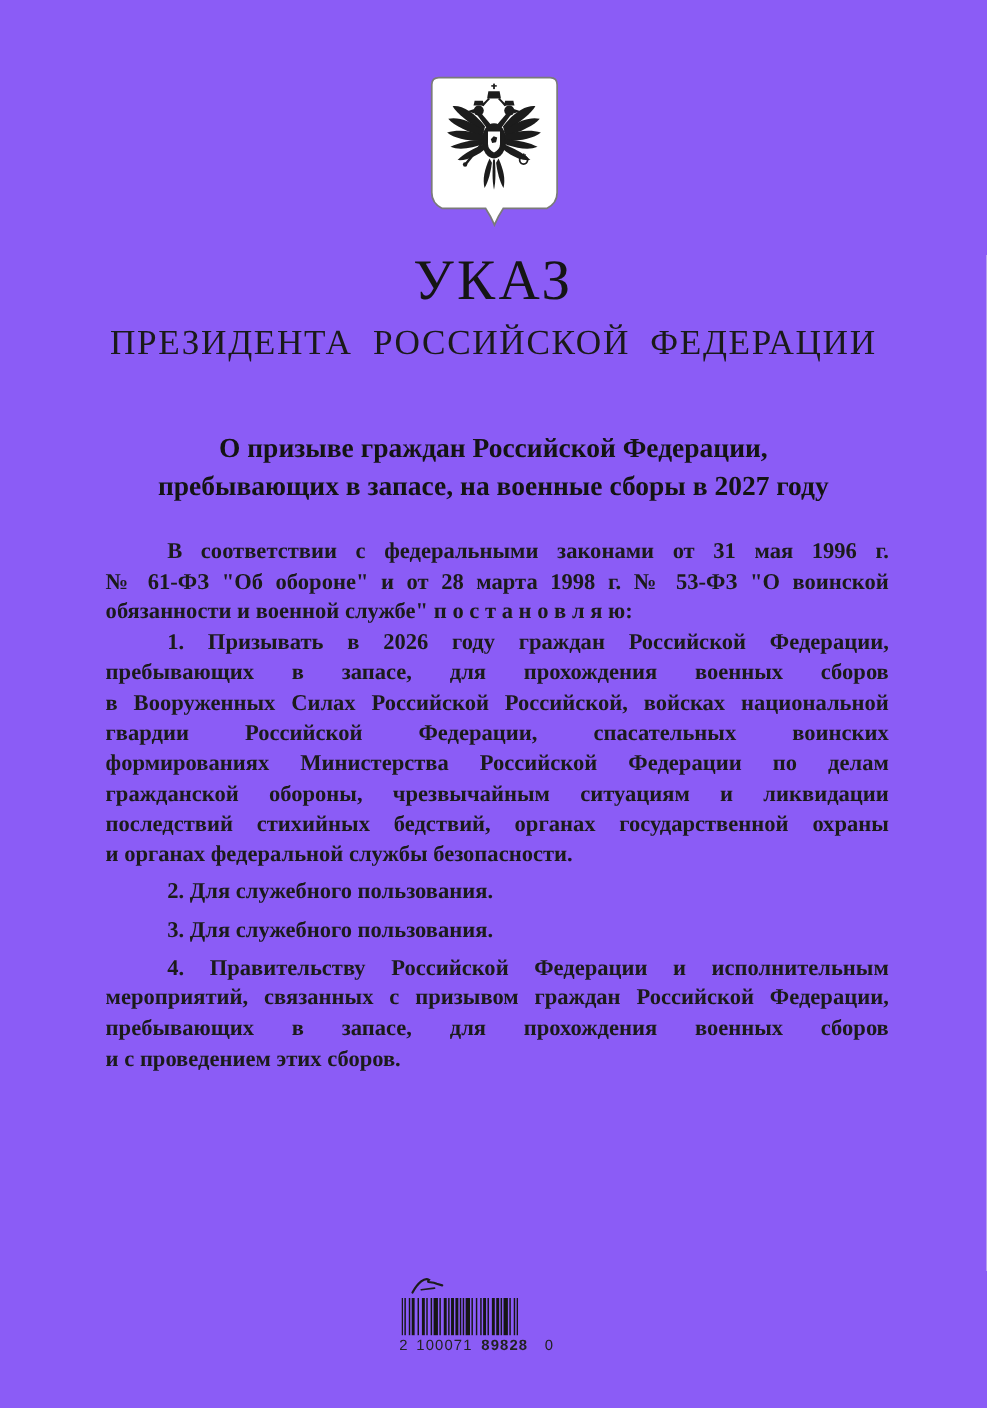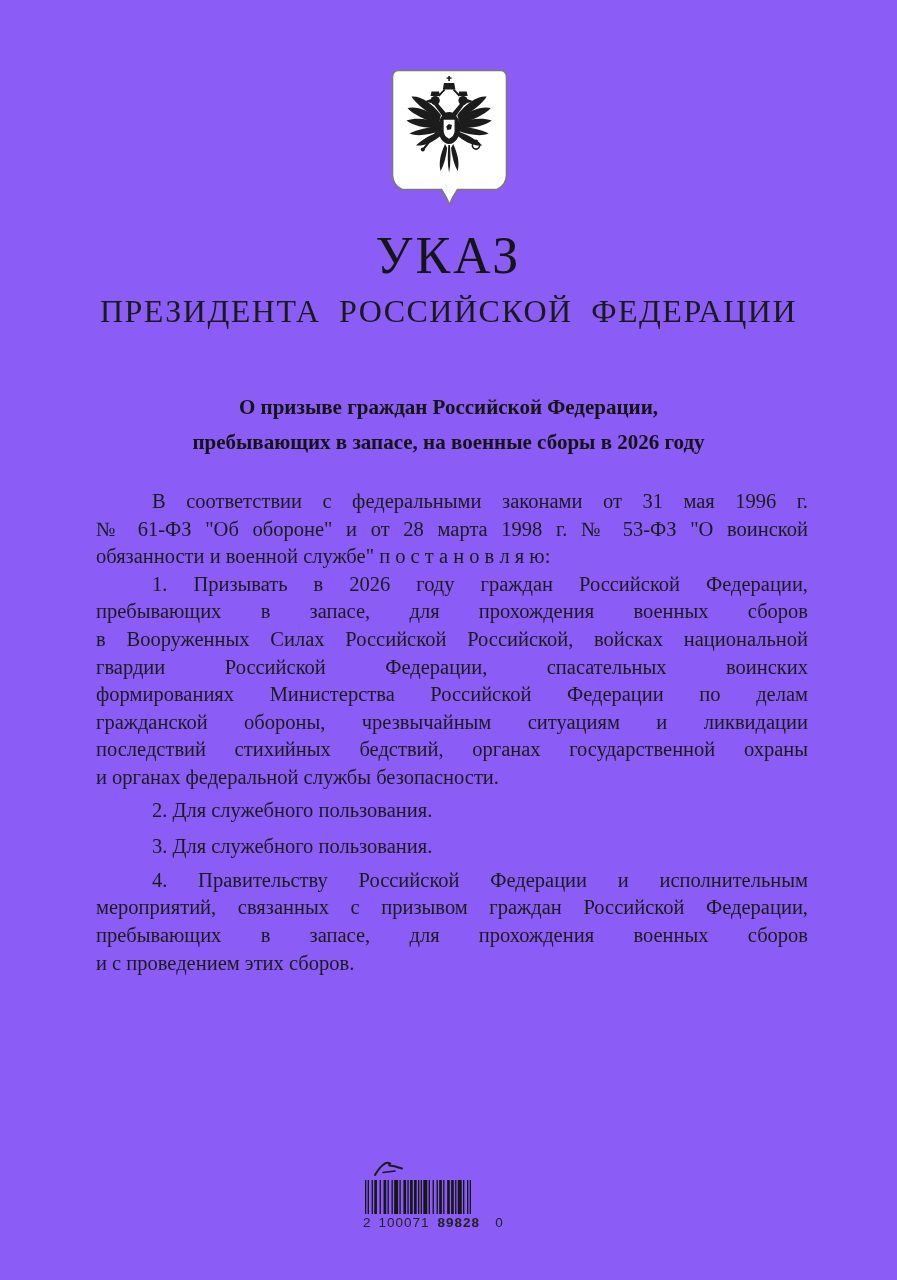--- a/index.html
+++ b/index.html
@@ -18,28 +18,28 @@
     text-align:center; font-size:52px; line-height:56px;
     letter-spacing:3px; font-weight:400; color:#151515;
   }
   .doc-issuer {
     position:absolute; top:295px; left:0; width:100%;
     text-align:center; font-size:32px; line-height:32px;
     letter-spacing:1.5px; word-spacing:9px; font-weight:400; color:#1a1a1a;
   }
   .subject {
     position:absolute; top:390px; left:0; width:100%;
-    text-align:center; font-weight:700; font-size:21px; line-height:35px;
+    text-align:center; font-weight:700; font-size:25px; line-height:35px;
     color:#141414;
   }
   .body-block {
     position:absolute; top:488px; left:96px; width:712px;
     font-size:20.5px; line-height:27.6px; color:#1b1b1b;
   }
-  .para { margin:0; }
+  .para { margin:0;font-weight:bold; }
   .para.sp1 { margin-top:5px; }
   .para.sp2 { margin-top:9px; }
   .para.sp3 { margin-top:6px; }
   .ln { display:block; text-align:justify; text-align-last:justify; white-space:normal; }
   .ln.last { text-align-last:left; }
   .ln.ind { text-indent:56px; }
   .barcode-wrap { position:absolute; left:363px; top:1156px; width:130px; }
   .scribble { display:block; margin-left:8px; width:42px; height:24px; }
   .bars { display:block; width:106px; height:34px; margin-left:2px; }
   .barcode-digits {
@@ -109,21 +109,21 @@
 
     <path d="M52,50 h12.2 v12 q0,5.5 -6.1,8.5 q-6.1,-3 -6.1,-8.5 Z" fill="#ffffff" stroke="#1c1c1c" stroke-width="1.3"></path>
     <path d="M55.2,57.5 l2.6,-2.6 l3.2,1.2 l-1,4.2 l-3.6,0.6 Z" fill="#1c1c1c"></path>
   </svg>
 
   <div class="doc-title">УКАЗ</div>
   <div class="doc-issuer">ПРЕЗИДЕНТА РОССИЙСКОЙ ФЕДЕРАЦИИ</div>
 
   <div class="subject">
     <div>О призыве граждан Российской Федерации,</div>
-    <div>пребывающих в запасе, на военные сборы в 2026 году</div>
+    <div>пребывающих в запасе, на военные сборы в 2027 году</div>
   </div>
 
   <div class="body-block">
     <div class="para">
       <span class="ln ind">В соответствии с федеральными законами от 31 мая 1996 г.</span>
       <span class="ln">№ 61-ФЗ "Об обороне" и от 28 марта 1998 г. № 53-ФЗ "О воинской</span>
       <span class="ln last">обязанности и военной службе" п о с т а н о в л я ю:</span>
     </div>
     <div class="para">
       <span class="ln ind">1. Призывать в 2026 году граждан Российской Федерации,</span>

